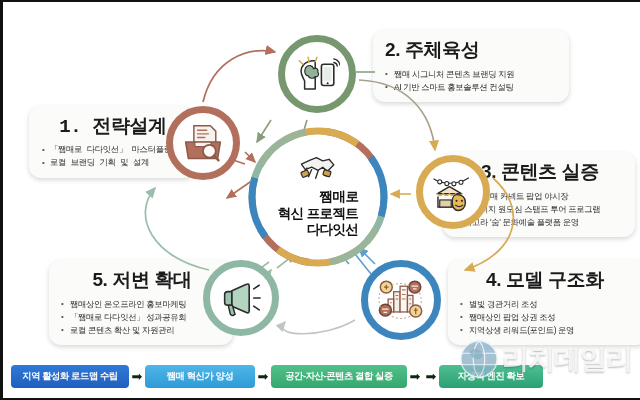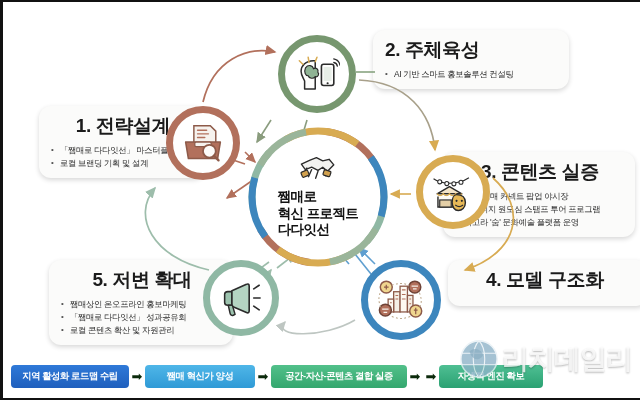--- a/index.html
+++ b/index.html
@@ -43,21 +43,21 @@
     white-space:nowrap;
     padding-left:9px;
     position:relative;
   }
   .card li:before{
     content:"•";
     position:absolute;left:0;top:-0.5px;
     font-size:8px;color:#555;
   }
 
-  #card1{left:36px;  top:104px; width:166px; }
+  #card1{left:26px;  top:104px; width:166px;font-family:Liberation Mono, monospace; }
   #card1 h3{text-align:center;}
   #card2{left:370px; top:28px;  width:196px; }
   #card3{left:440px; top:150px; width:192px; }
   #card4{left:445px; top:258px; width:200px; }
   #card5{left:46px;  top:258px; width:184px; }
   #card5 h3{text-align:center;}
   #card3 h3,#card4 h3{padding-left:26px;}
 
   
   .bubble{
@@ -74,21 +74,21 @@
   #b4{left:358px;top:258px;width:80px;height:80px;border:7px solid #3d86bd;}
   #b5{left:200px;top:258px;width:76px;height:76px;border:7px solid #8fb8a4;}
 
   
   #center{
     position:absolute;left:248px;top:128px;width:134px;height:134px;
     border-radius:50%;background:#fff;z-index:5;
     display:flex;flex-direction:column;align-items:center;justify-content:center;
   }
   #center .ring{position:absolute;left:-9px;top:-9px;width:152px;height:152px;}
-  #center .ctext{position:relative;text-align:left;z-index:2;margin-top:3px;}
+  #center .ctext{position:relative;text-align:right;z-index:2;margin-top:3px;}
   #center .ctext div{
     font-size:13.5px;font-weight:bold;color:#111;line-height:1.24;
     letter-spacing:-0.6px;white-space:nowrap;
   }
   #center .hs{position:relative;z-index:2;margin-bottom:1px;}
 
   
   #arrows{position:absolute;left:0;top:0;width:640px;height:348px;z-index:1;}
 
   
@@ -292,35 +292,41 @@
     <h3>1. 전략설계</h3>
     <ul>
       <li>「쨈매로 다다잇선」 마스터플랜 수립</li>
       <li>로컬 브랜딩 기획 및 설계</li>
     </ul>
   </div>
 
   <div class="card" id="card2">
     <h3>2. 주체육성</h3>
     <ul>
+      <li>쨈매 시그니처 콘텐츠 브랜딩 지원</li>
       <li>AI 기반 스마트 홍보솔루션 컨설팅</li>
     </ul>
   </div>
 
   <div class="card" id="card3">
     <h3>3. 콘텐츠 실증</h3>
     <ul>
       <li>별빛 쨈매 커넥트 팝업 야시장</li>
       <li>헤리티지 원도심 스탬프 투어 프로그램</li>
       <li>아고라 '숨' 문화예술 플랫폼 운영</li>
     </ul>
   </div>
 
   <div class="card" id="card4">
     <h3>4. 모델 구조화</h3>
+    <ul>
+      <li>별빛 경관거리 조성</li>
+      <li>쨈매상인 팝업 상권 조성</li>
+      <li>지역상생 리워드(포인트) 운영</li>
+    </ul>
   </div>
 
   <div class="card" id="card5">
     <h3>5. 저변 확대</h3>
     <ul>
       <li>쨈매상인 온오프라인 홍보마케팅</li>
       <li>「쨈매로 다다잇선」 성과공유회</li>
       <li>로컬 콘텐츠 확산 및 자원관리</li>
     </ul>
   </div>

